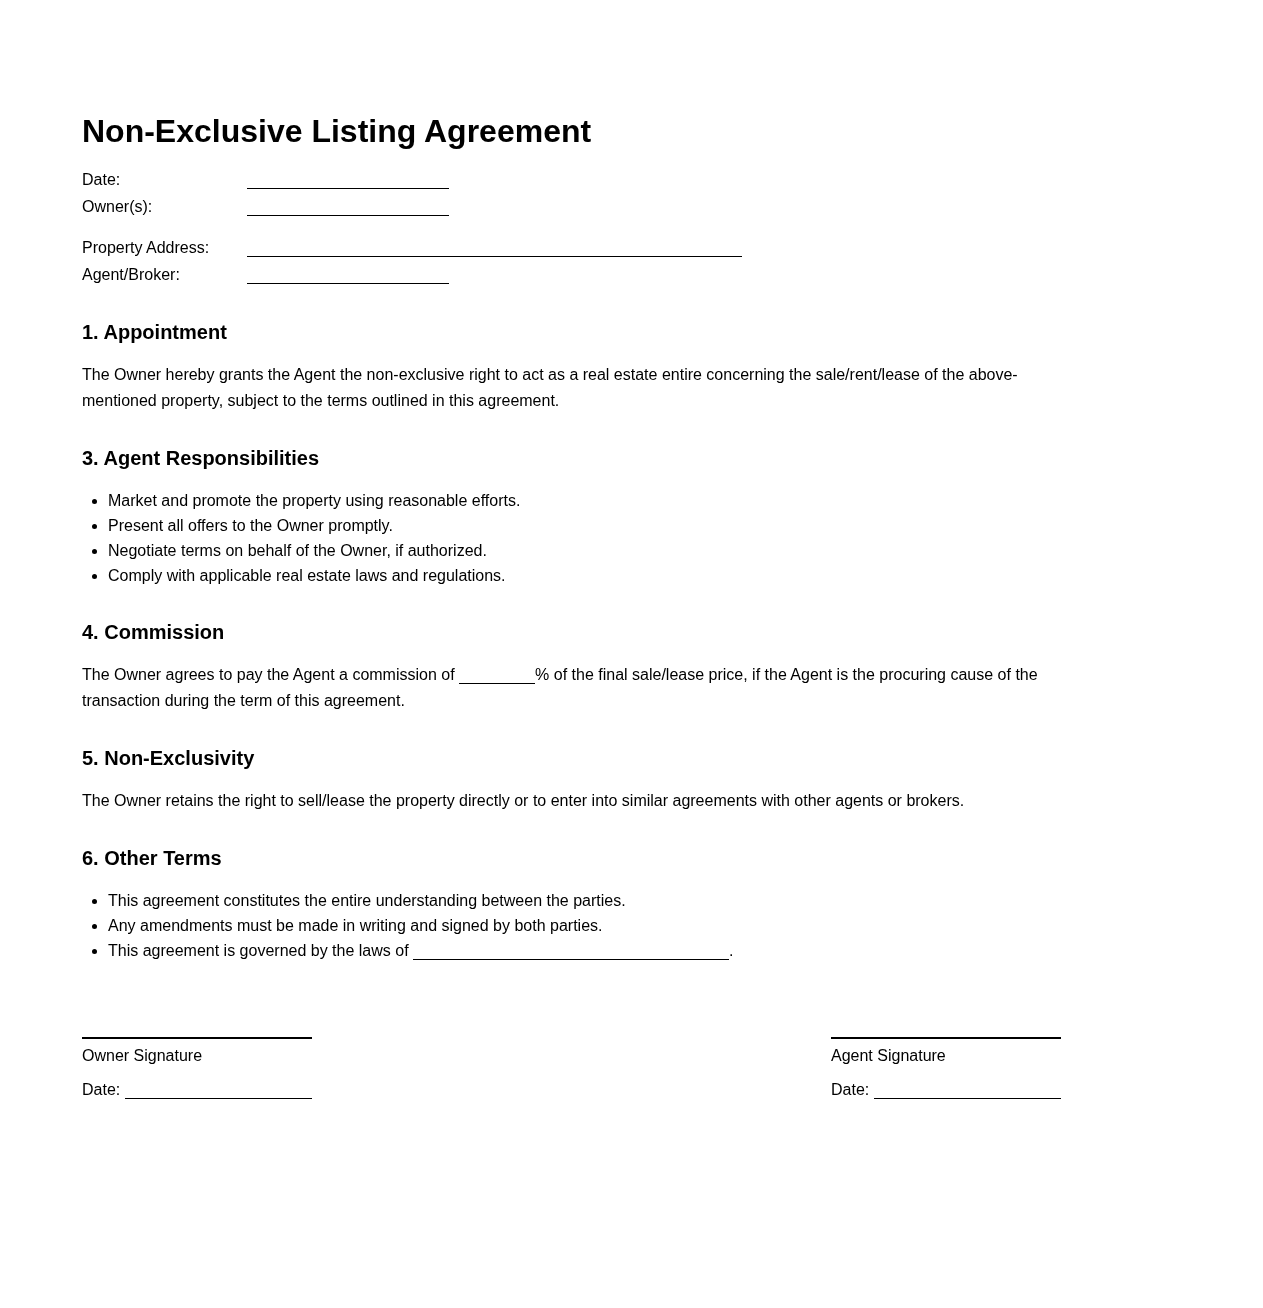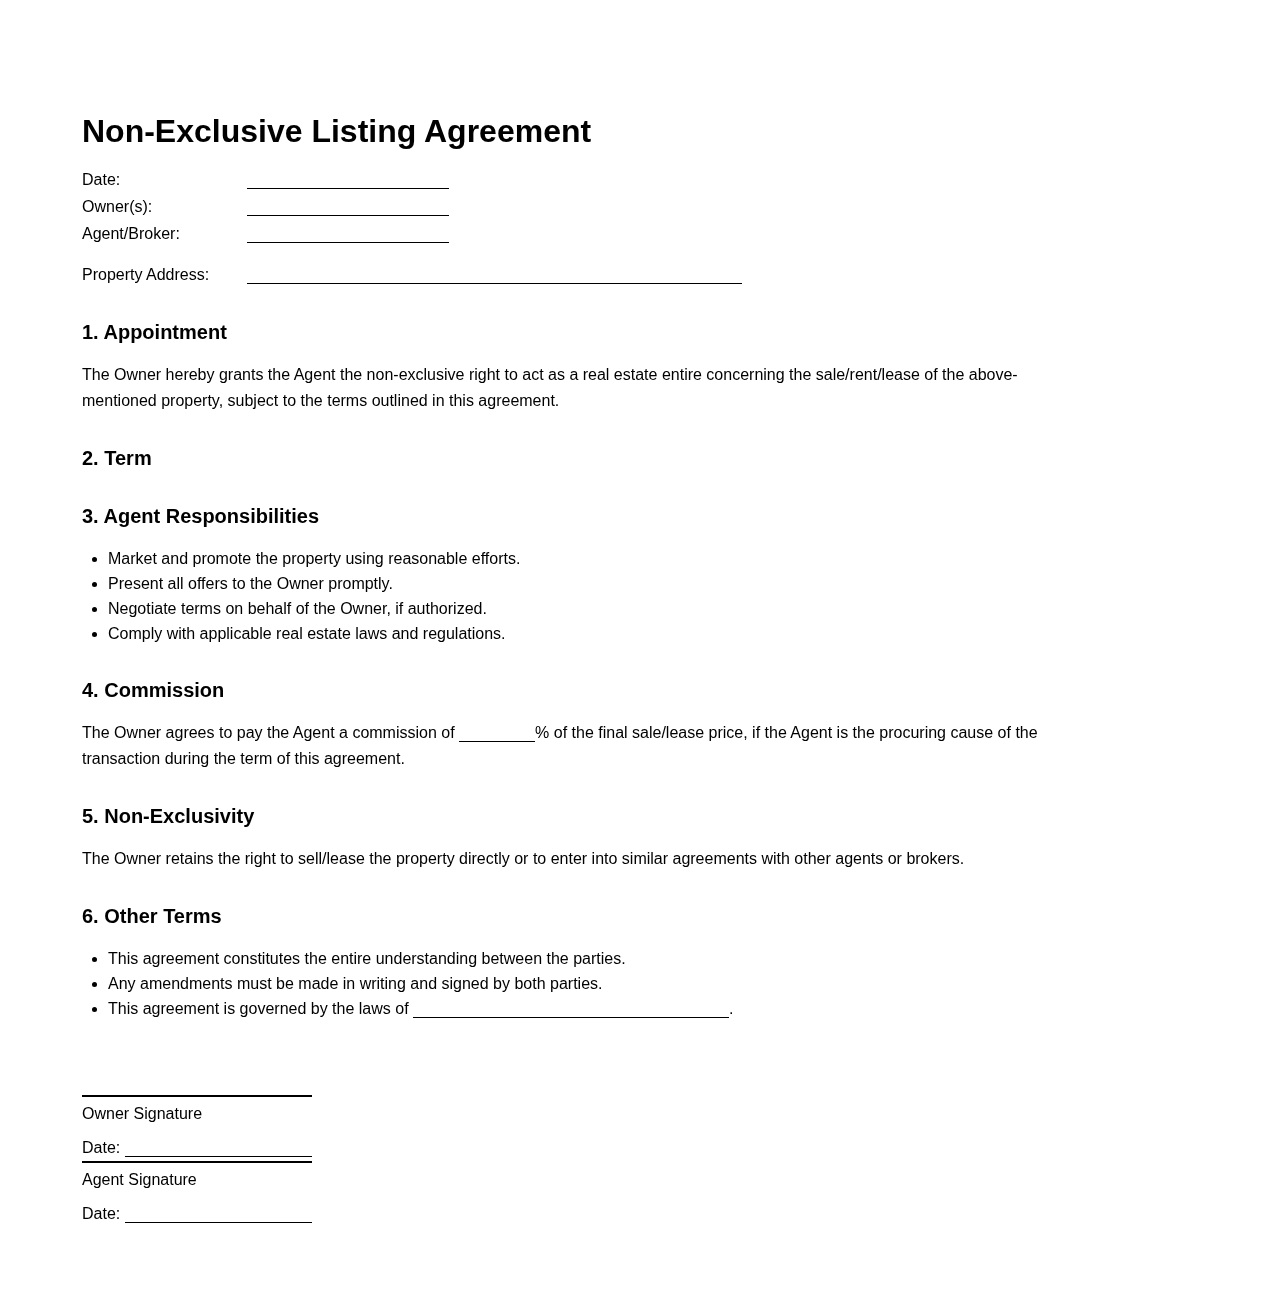--- a/index.html
+++ b/index.html
@@ -40,21 +40,20 @@
   .w-address    { width: 495px; }
   .w-term       { width: 175px; }
   .w-commission { width: 76px; }
   .w-law        { width: 316px; }
   ul { margin: 16px 0; padding-left: 26px; }
   li { line-height: 25px; }
   .sig-row {
     display: flex;
     justify-content: space-between;
     margin-top: 74px;
-    flex-direction: column;
   }
   .sig-col { width: 230px; }
   .sig-line { height: 0; border-top: 2px solid #000; }
   .sig-label { margin-top: 4px; line-height: 26px; }
   .sig-date { display: flex; margin-top: 8px; line-height: 26px; }
   .sig-date-blank {
     flex: 1;
     border-bottom: 1.5px solid #000;
     margin-left: 5px;
     margin-bottom: 4px;
@@ -67,32 +66,31 @@
 
   <h1>Non-Exclusive Listing Agreement</h1>
 
   <div>
     <div class="field-row">
       <span class="field-label">Date:</span><span class="blank w-field"></span>
     </div>
     <div class="field-row">
       <span class="field-label">Owner(s):</span><span class="blank w-field"></span>
     </div>
+    <div class="field-row address">
+      <span class="field-label">Property Address:</span><span class="blank w-address"></span>
+    </div>
     <div class="field-row">
       <span class="field-label">Agent/Broker:</span><span class="blank w-field"></span>
-    </div>
-    <div class="field-row address">
-      <span class="field-label">Property Address:</span><span class="blank w-address"></span>
     </div>
   </div>
 
   <h2>1. Appointment</h2>
   <p>The Owner hereby grants the Agent the non-exclusive right to act as a real estate entire concerning the sale/rent/lease of the above-mentioned property, subject to the terms outlined in this agreement.</p>
 
-  <h2>2. Term</h2>
 
   <h2>3. Agent Responsibilities</h2>
   <ul>
     <li>Market and promote the property using reasonable efforts.</li>
     <li>Present all offers to the Owner promptly.</li>
     <li>Negotiate terms on behalf of the Owner, if authorized.</li>
     <li>Comply with applicable real estate laws and regulations.</li>
   </ul>
 
   <h2>4. Commission</h2>

